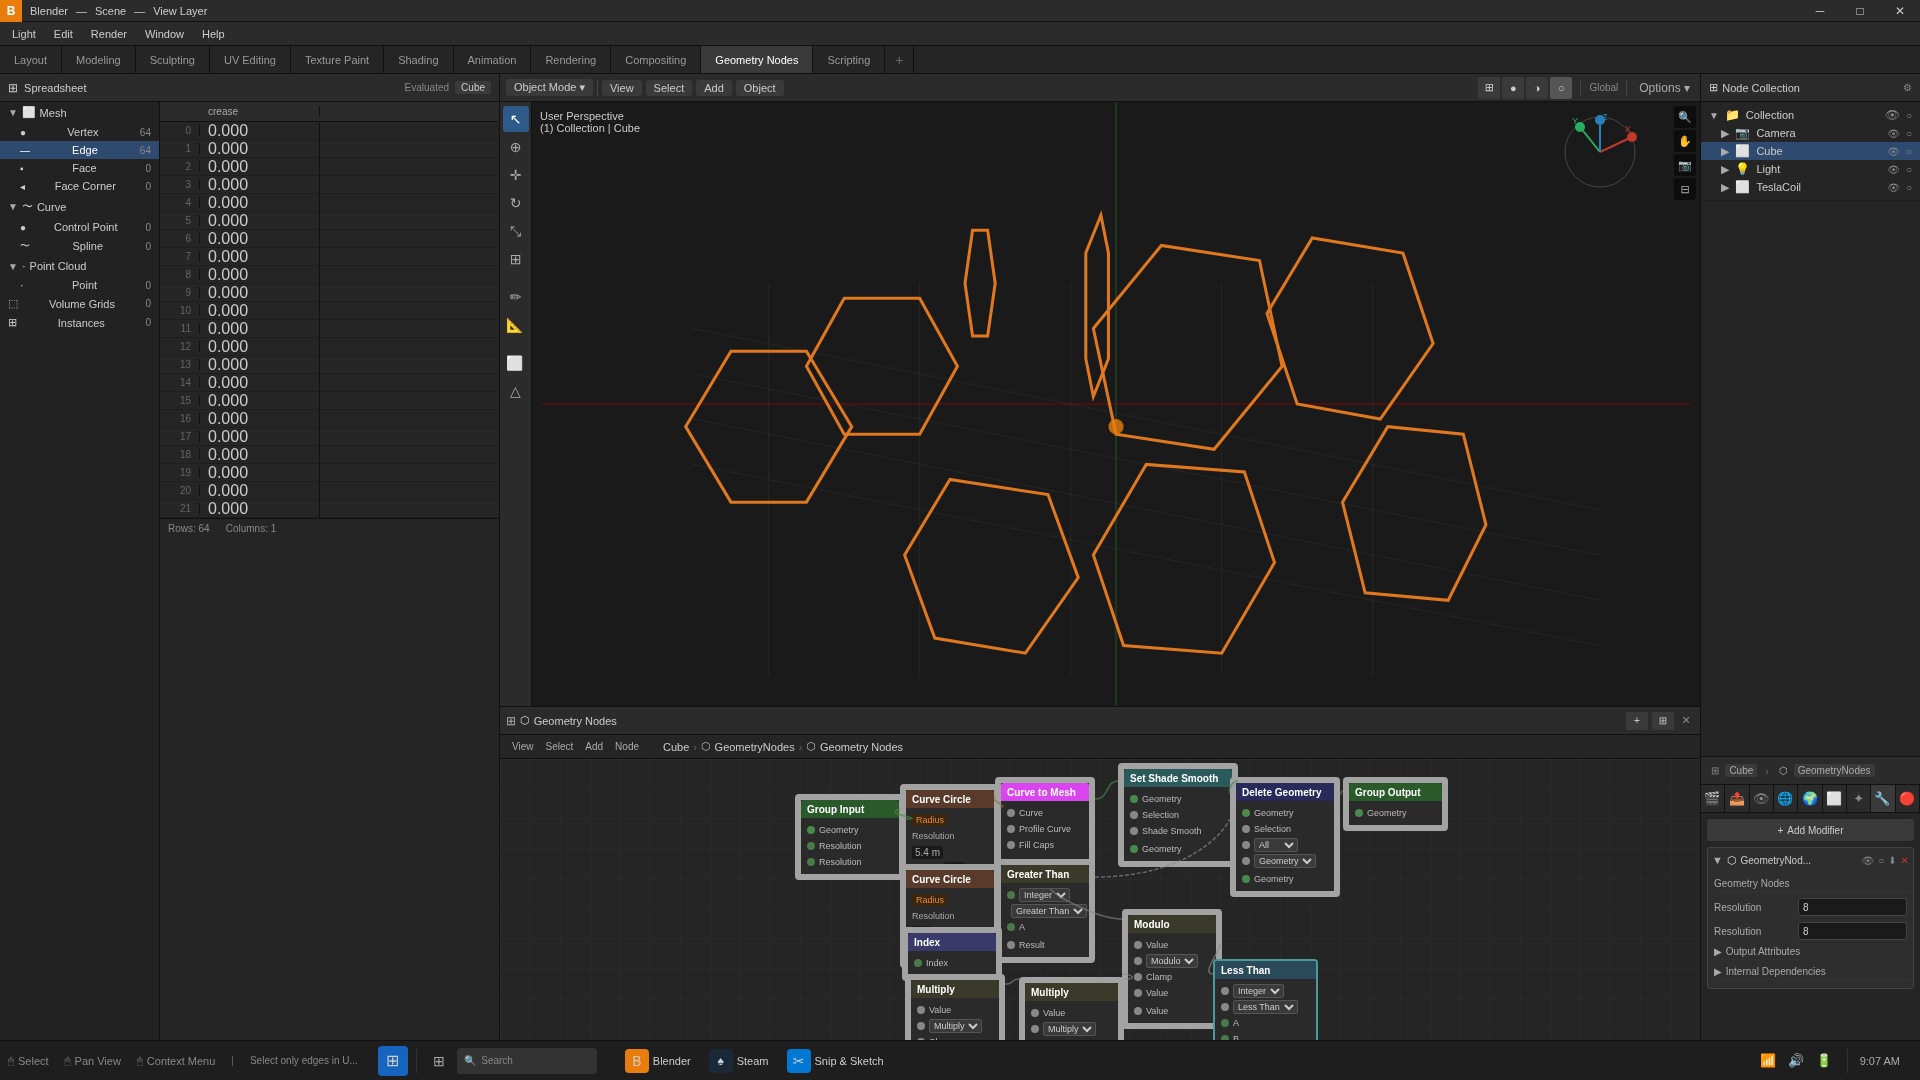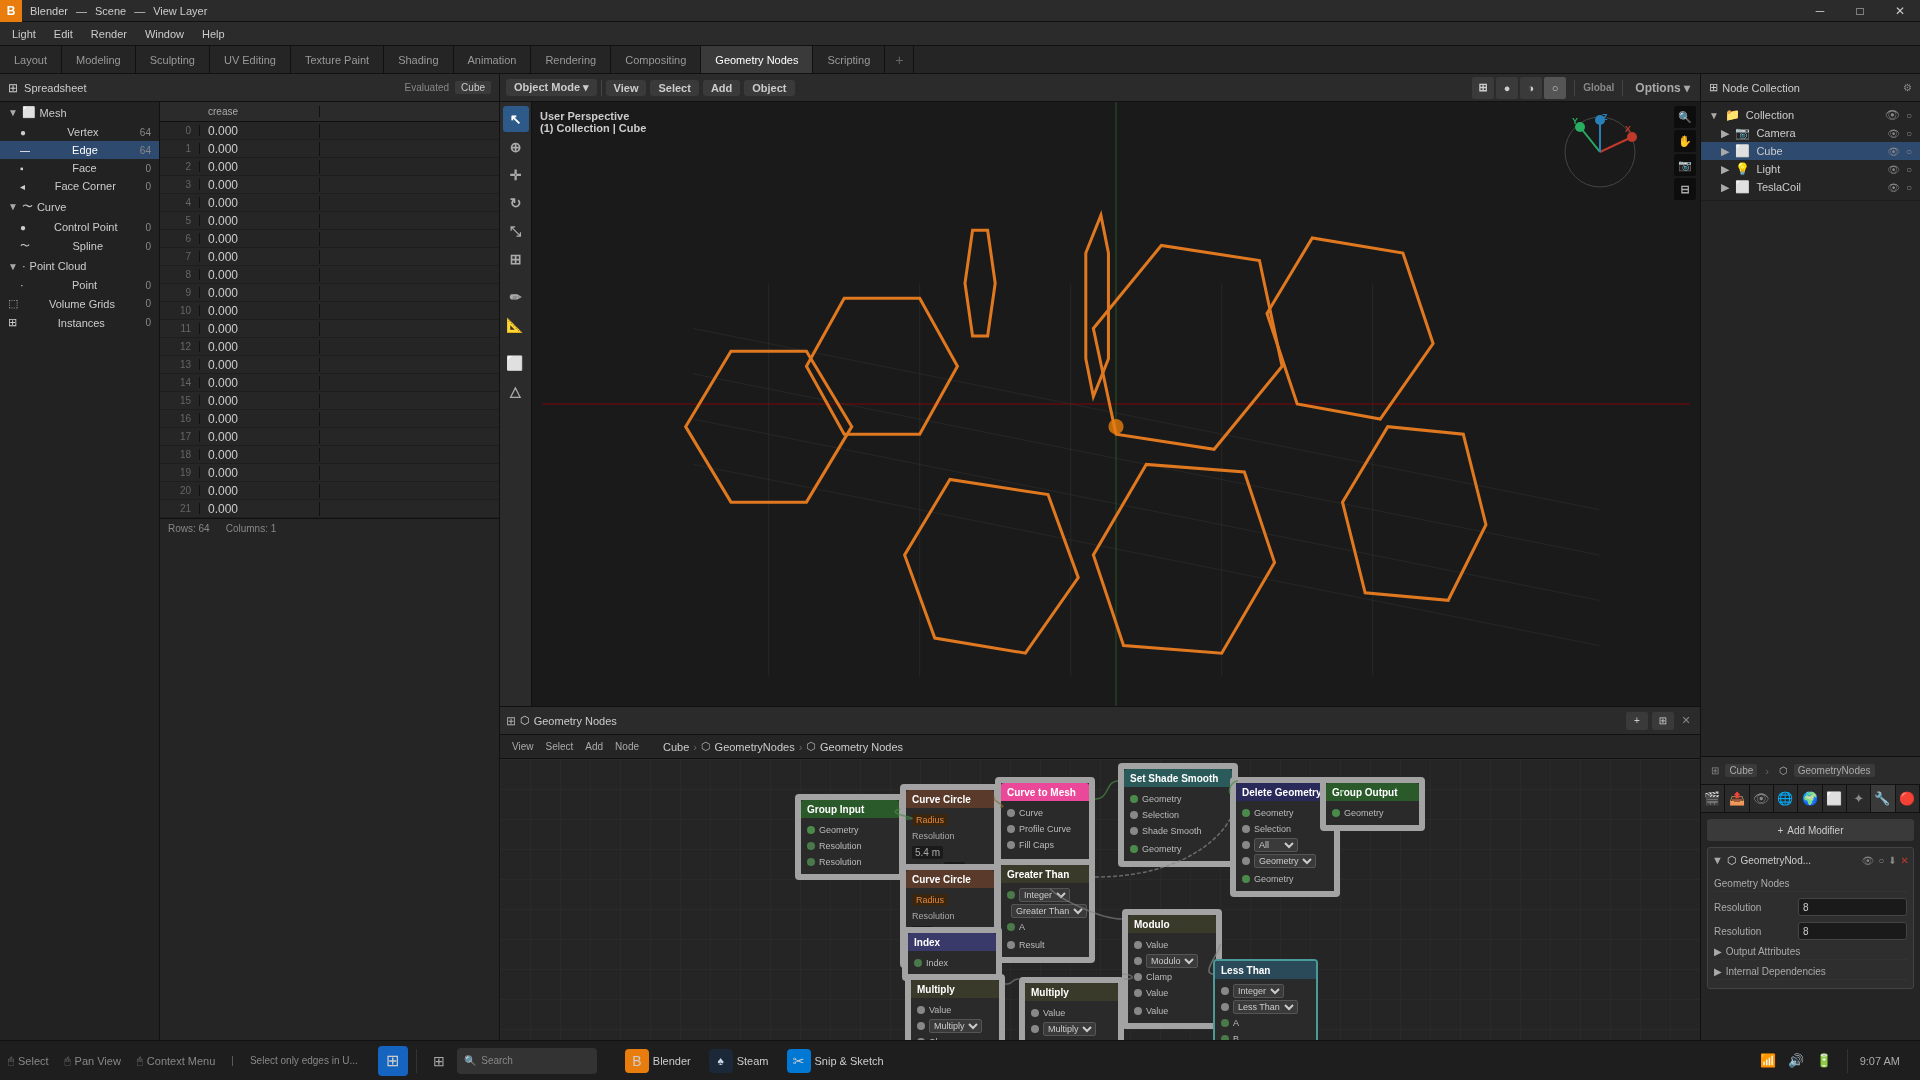--- a/index.html
+++ b/index.html
@@ -44,27 +44,27 @@
     .ss-item { padding: 3px 8px 3px 20px; display: flex; align-items: center; justify-content: space-between; cursor: pointer; font-size: 11px; }
     .ss-item.active { background: #2e4a6e; color: #fff; }
     .ss-item .count { color: #888; font-size: 10px; }
 
     .spreadsheet-data { flex: 1; overflow: hidden; }
     .ss-col-header { height: 20px; background: #2b2b2b; display: flex; align-items: center; border-bottom: 1px solid #111; }
     .ss-col-h { width: 120px; padding: 0 8px; border-right: 1px solid #111; font-size: 10px; color: #aaa; }
     .ss-row { height: 18px; display: flex; align-items: center; border-bottom: 1px solid #1e1e1e; }
     .ss-row:nth-child(even) { background: #262626; }
     .ss-row .row-num { width: 40px; padding: 0 8px; color: #666; font-size: 10px; text-align: right; border-right: 1px solid #111; }
-    .ss-row .row-val { width: 120px; padding: 0 8px; font-size: 12px; border-right: 1px solid #111; }
+    .ss-row .row-val { width: 120px; padding: 0 8px; font-size: 16px; border-right: 1px solid #111; }
 
     
     #center-area { flex: 1; display: flex; flex-direction: column; }
 
     
-    #viewport { flex: 1; background: #701a75; position: relative; overflow: hidden; font-weight: bold; }
+    #viewport { flex: 1; background: #701a75; position: relative; overflow: hidden; }
     .viewport-header { height: 28px; background: #2b2b2b; display: flex; align-items: center; padding: 0 6px; gap: 4px; border-bottom: 1px solid #111; }
     .vp-btn { padding: 2px 8px; background: #3a3a3a; border-radius: 3px; font-size: 11px; cursor: pointer; color: #ccc; }
 
     #viewport-canvas { width: 100%; height: calc(100% - 28px); background: #1a1a1a; position: relative; }
 
     
     .viewport-tools { position: absolute; left: 0; top: 0; width: 32px; height: 100%; background: #2b2b2b; display: flex; flex-direction: column; align-items: center; padding: 4px 0; gap: 2px; border-right: 1px solid #111; }
     .vp-tool { width: 26px; height: 26px; display: flex; align-items: center; justify-content: center; cursor: pointer; border-radius: 3px; color: #aaa; font-size: 14px; }
     .vp-tool.active { background: #2e5a8a; color: white; }
 
@@ -567,21 +567,21 @@
                 <span style="font-size:9px; background:#1a1a1a; border-radius:2px; padding:1px 3px;">1 m</span>
               </div>
             <div class="node-row" style="margin-top:2px;">
                 <span class="socket socket-val"></span>
                 <span>Curve</span>
               </div>
           </div>
         </div>
 
         <div class="node" style="left:495px; top:18px; width:100px;">
-          <div class="node-header" style="background:#ec4899;">
+          <div class="node-header" style="background:#d946ef;">
             <span>Curve to Mesh</span>
           </div>
           <div class="node-body">
             <div class="node-row">
                 <span class="socket socket-val"></span>
                 <span>Curve</span>
               </div>
             <div class="node-row">
                 <span class="socket socket-val"></span>
                 <span>Profile Curve</span>
@@ -646,21 +646,21 @@
                 <option>Geometry</option>
               </select>
             </div>
             <div class="node-row" style="margin-top:2px;">
                 <span class="socket socket-geo"></span>
                 <span>Geometry</span>
               </div>
           </div>
         </div>
 
-        <div class="node" style="left:820px; top:18px; width:105px;">
+        <div class="node" style="left:843px; top:18px; width:105px;">
           <div class="node-header" style="background:#2a5a2a;">
             <span>Group Output</span>
           </div>
           <div class="node-body">
             <div class="node-row">
                 <span class="socket socket-geo"></span>
                 <span>Geometry</span>
               </div>
           </div>
         </div>

